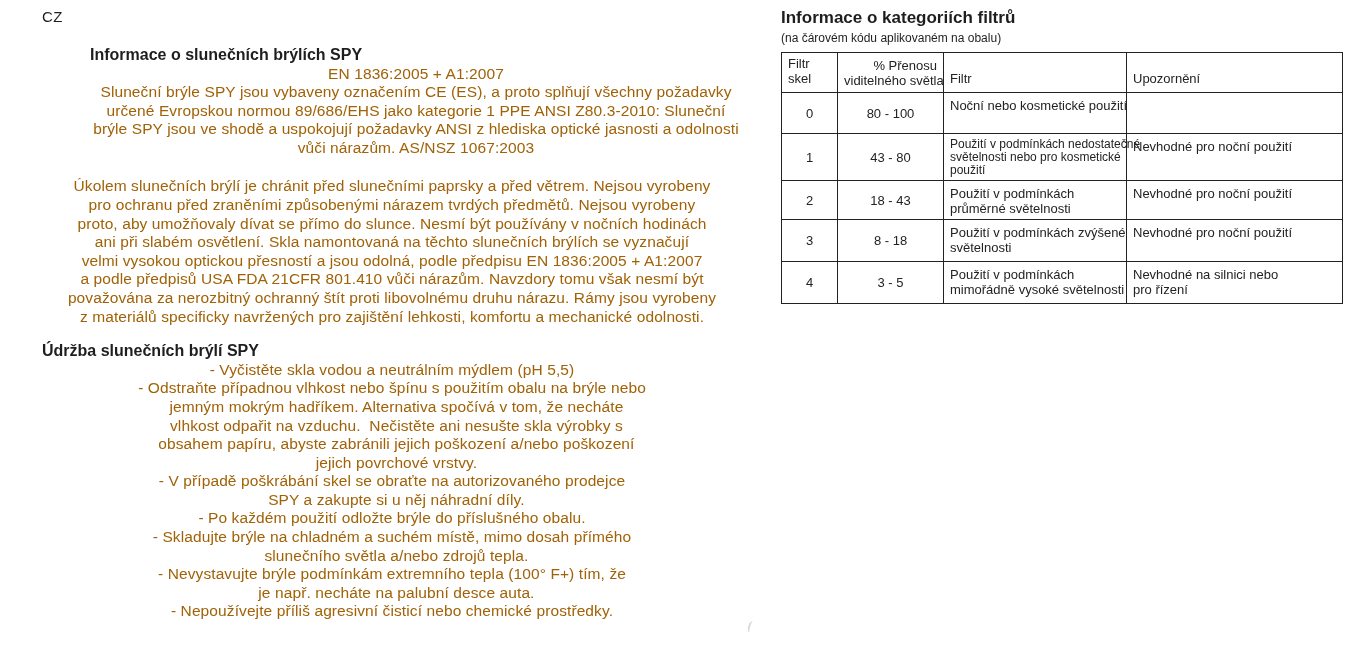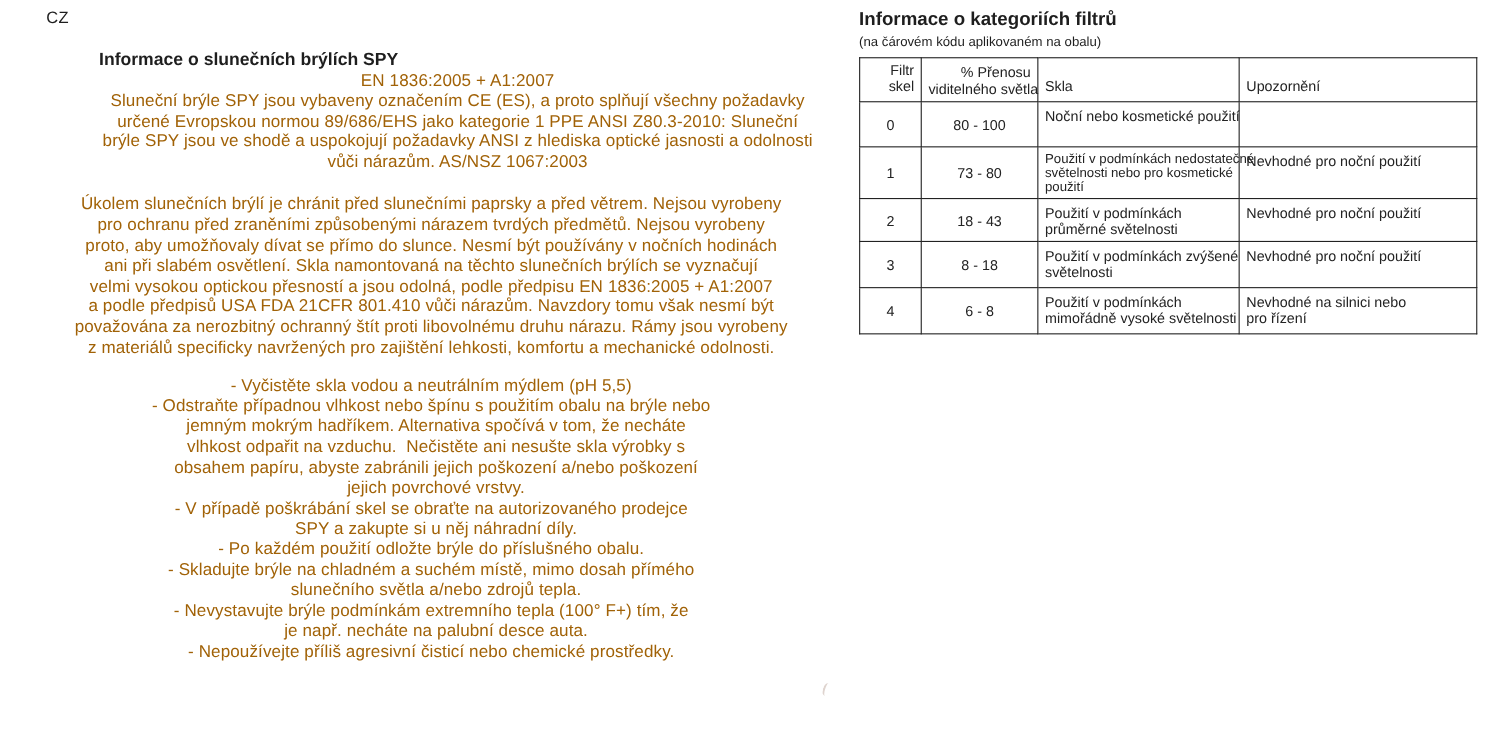--- a/index.html
+++ b/index.html
@@ -49,21 +49,21 @@
   }
   .filter-table thead tr { height: 38px; }
   .filter-table tbody tr:nth-child(1) { height: 41px; }
   .filter-table tbody tr:nth-child(2) { height: 45px; }
   .filter-table tbody tr:nth-child(3) { height: 39px; }
   .filter-table tbody tr:nth-child(4) { height: 42px; }
   .filter-table tbody tr:nth-child(5) { height: 42px; }
 
   .filter-table th { font-weight: normal; text-align: left; vertical-align: bottom; padding-bottom: 6px; }
   .filter-table th.center { text-align: right; vertical-align: middle; white-space: pre; padding-bottom: 3px; }
-  .filter-table th.filtr { text-align: right; }
+  .filter-table th.filtr { text-align: left; }
 
   .filter-table td.num { text-align: center; vertical-align: middle; }
   .filter-table td.text { text-align: left; vertical-align: top; padding-top: 5px; white-space: pre; margin-left: 28px; }
   .filter-table tbody tr:nth-child(2) td.popis { font-size: 12px; line-height: 13px; padding-top: 4px; }
 
   
   .scan-artifact {
     position: absolute; left: 748px; top: 621px;
     width: 7px; height: 12px;
     border-left: 2px solid #c0aba1;
@@ -92,20 +92,21 @@
 pro ochranu před zraněními způsobenými nárazem tvrdých předmětů. Nejsou vyrobeny
 proto, aby umožňovaly dívat se přímo do slunce. Nesmí být používány v nočních hodinách
 ani při slabém osvětlení. Skla namontovaná na těchto slunečních brýlích se vyznačují
 velmi vysokou optickou přesností a jsou odolná, podle předpisu EN 1836:2005 + A1:2007
 a podle předpisů USA FDA 21CFR 801.410 vůči nárazům. Navzdory tomu však nesmí být
 považována za nerozbitný ochranný štít proti libovolnému druhu nárazu. Rámy jsou vyrobeny
 z materiálů specificky navržených pro zajištění lehkosti, komfortu a mechanické odolnosti.</div>
   </div>
 
   <div class="section s3">
+    <h2>Údržba slunečních brýlí SPY</h2>
     <div class="body">- Vyčistěte skla vodou a neutrálním mýdlem (pH 5,5)
 - Odstraňte případnou vlhkost nebo špínu s použitím obalu na brýle nebo
   jemným mokrým hadříkem. Alternativa spočívá v tom, že necháte
   vlhkost odpařit na vzduchu.  Nečistěte ani nesušte skla výrobky s
   obsahem papíru, abyste zabránili jejich poškození a/nebo poškození
   jejich povrchové vrstvy.
 - V případě poškrábání skel se obraťte na autorizovaného prodejce
   SPY a zakupte si u něj náhradní díly.
 - Po každém použití odložte brýle do příslušného obalu.
 - Skladujte brýle na chladném a suchém místě, mimo dosah přímého
@@ -125,34 +126,34 @@
       <col class="c1">
         <col class="c2">
         <col class="c3">
         <col class="c4">
     </colgroup>
     <thead>
       <tr>
         <th class="filtr">Filtr skel</th>
         <th class="center">% Přenosu
 viditelného světla</th>
-        <th>Skla</th>
+        <th>Filtr</th>
         <th>Upozornění</th>
       </tr>
     </thead>
     <tbody>
       <tr>
         <td class="num">0</td>
         <td class="num">80 - 100</td>
         <td class="text popis">Noční nebo kosmetické použití</td>
         <td class="text"></td>
       </tr>
       <tr>
         <td class="num">1</td>
-        <td class="num">73 - 80</td>
+        <td class="num">43 - 80</td>
         <td class="text popis">Použití v podmínkách nedostatečné
 světelnosti nebo pro kosmetické
 použití</td>
         <td class="text">Nevhodné pro noční použití</td>
       </tr>
       <tr>
         <td class="num">2</td>
         <td class="num">18 - 43</td>
         <td class="text popis">Použití v podmínkách
 průměrné světelnosti</td>
@@ -160,21 +161,21 @@
       </tr>
       <tr>
         <td class="num">3</td>
         <td class="num">8 - 18</td>
         <td class="text popis">Použití v podmínkách zvýšené
 světelnosti</td>
         <td class="text">Nevhodné pro noční použití</td>
       </tr>
       <tr>
         <td class="num">4</td>
-        <td class="num">6 - 8</td>
+        <td class="num">3 - 5</td>
         <td class="text popis">Použití v podmínkách
 mimořádně vysoké světelnosti</td>
         <td class="text">Nevhodné na silnici nebo
 pro řízení</td>
       </tr>
     </tbody>
   </table>
 </div>
 
 <div class="scan-artifact"></div>

